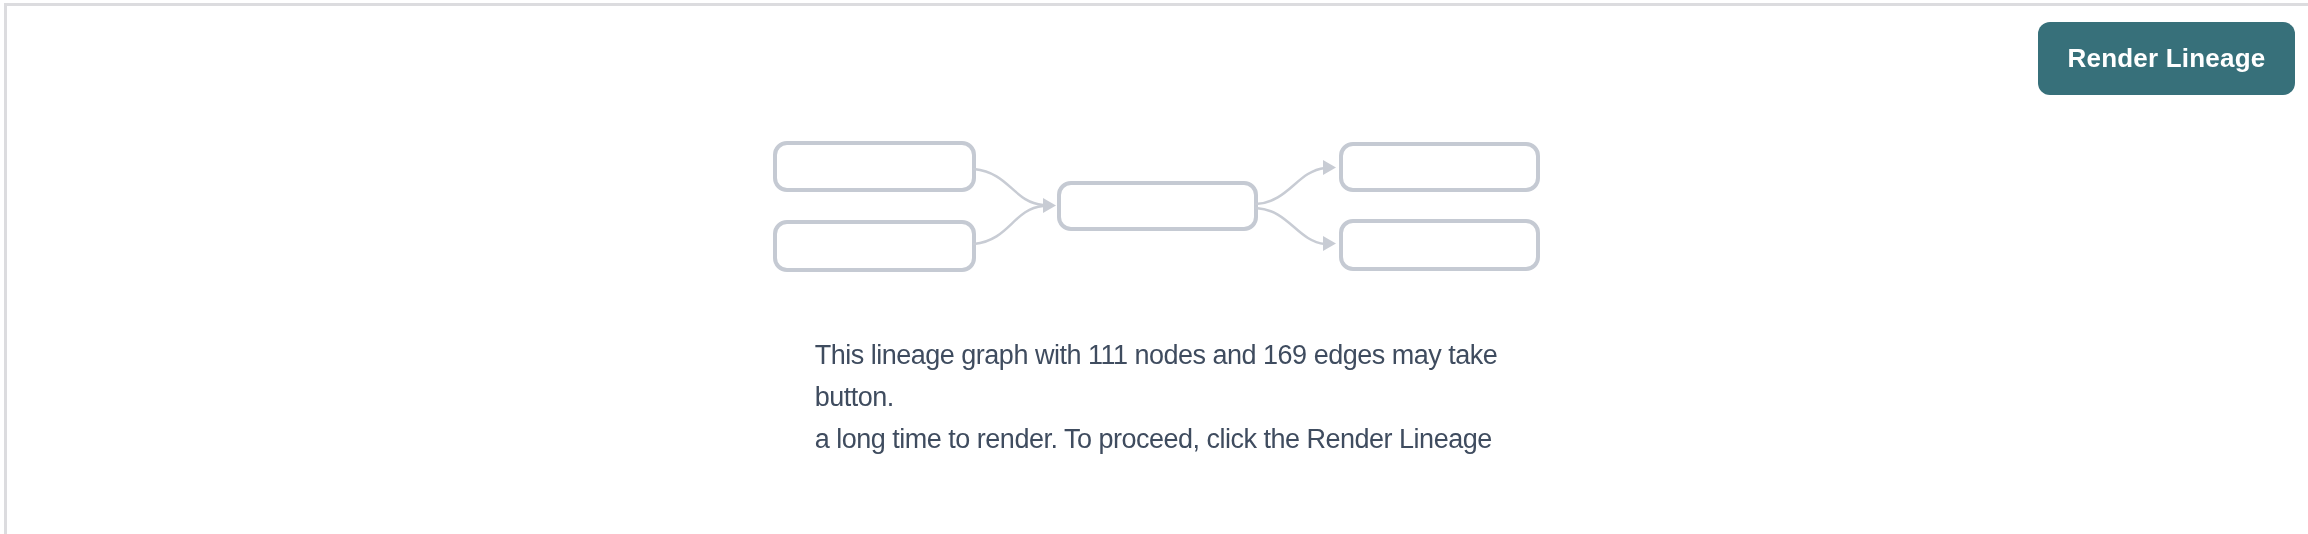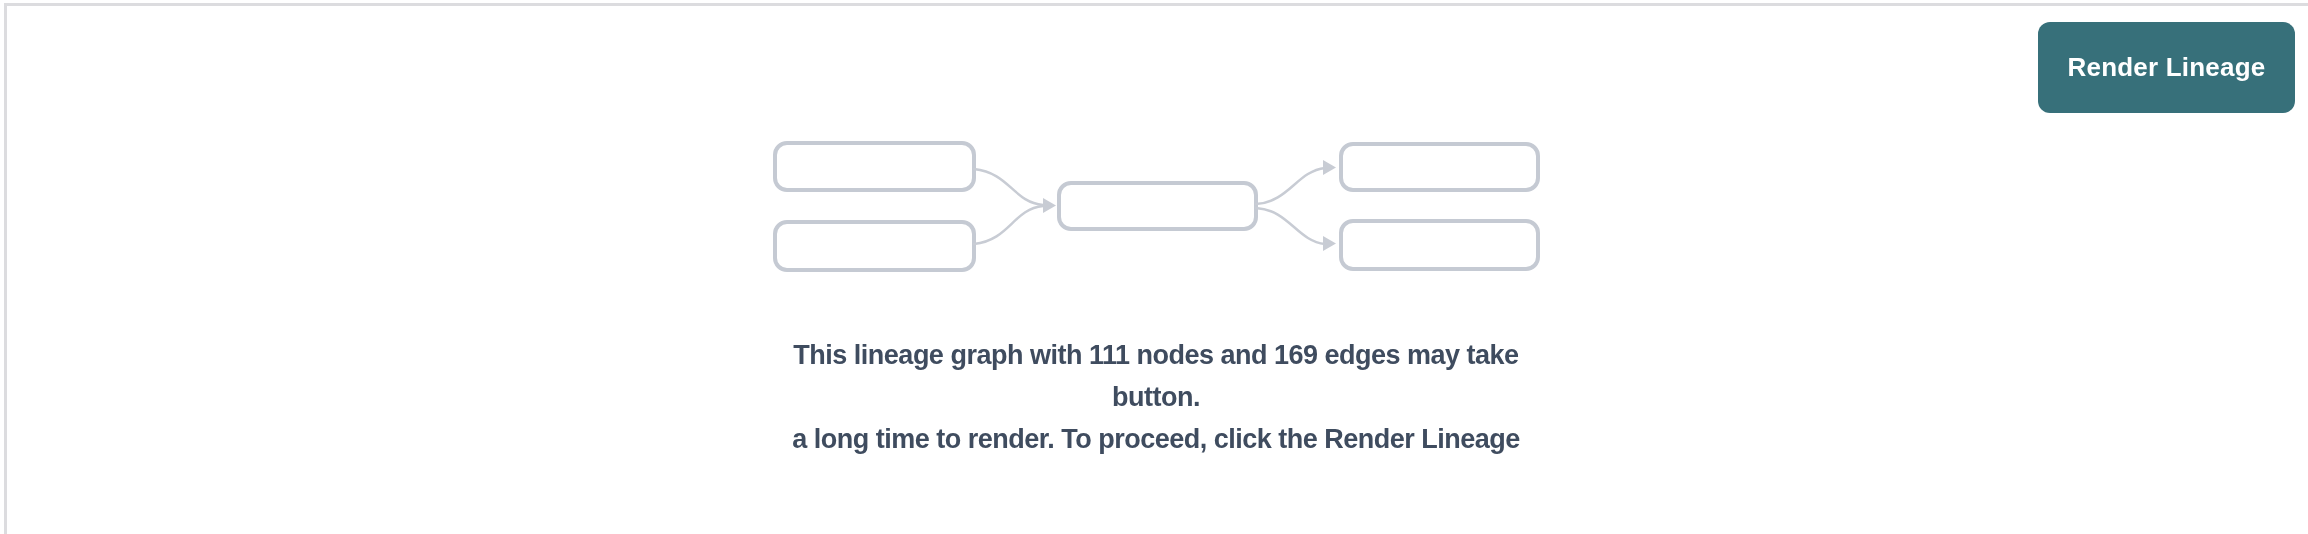--- a/index.html
+++ b/index.html
@@ -19,21 +19,21 @@
     bottom: 0;
     border-top: 3px solid #dcdcdf;
     border-left: 3px solid #dcdcdf;
     background: #ffffff;
   }
   .render-btn {
     position: absolute;
     top: 16px;               
     right: 13px;             
     width: 257px;
-    height: 91px;
+    height: 73px;
     background: #37707a;
     color: #ffffff;
     border: none;
     border-radius: 12px;
     font-family: "Liberation Sans", sans-serif;
     font-size: 26px;
     font-weight: 700;
     letter-spacing: 0.2px;
     cursor: pointer;
   }
@@ -42,24 +42,23 @@
     left: 758px;             
     top: 125px;              
     width: 790px;
     height: 150px;
   }
   .message {
     position: absolute;
     left: 1149px;            
     top: 328px;
     transform: translateX(-50%);
-    text-align: center;
     color: #3f4c5f;
     font-size: 27px;
-    font-weight: 700;
+    font-weight: 400;
     letter-spacing: -0.5px;
     line-height: 42px;
   }
   .message .line { white-space: nowrap; }
 </style>
 </head>
 <body>
 
 <div class="panel">
 

